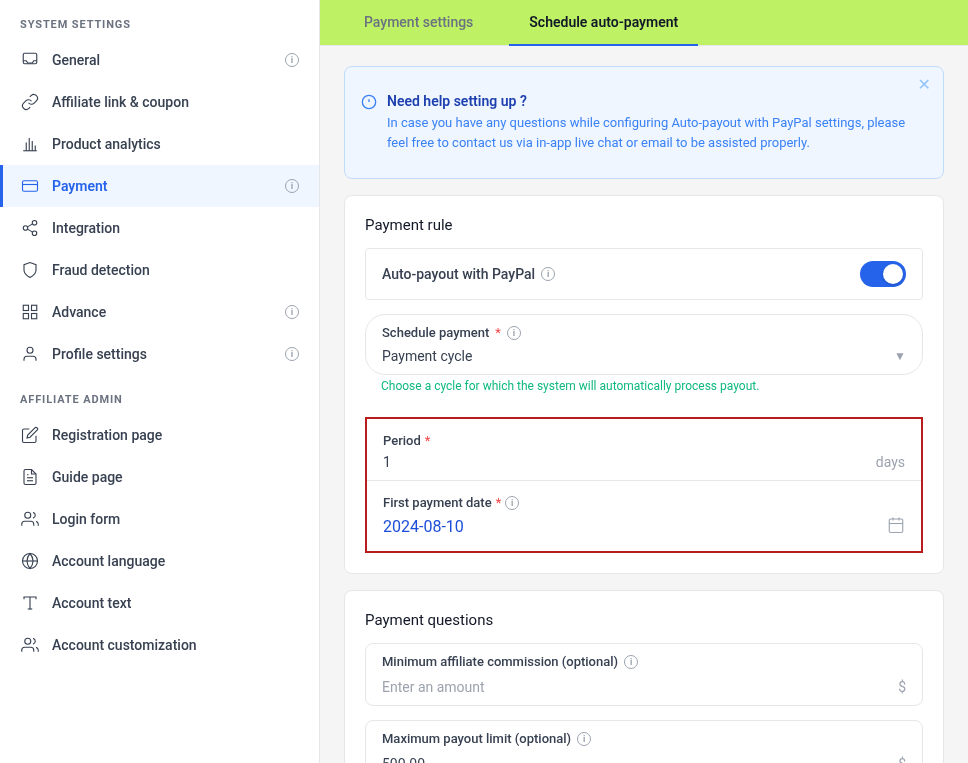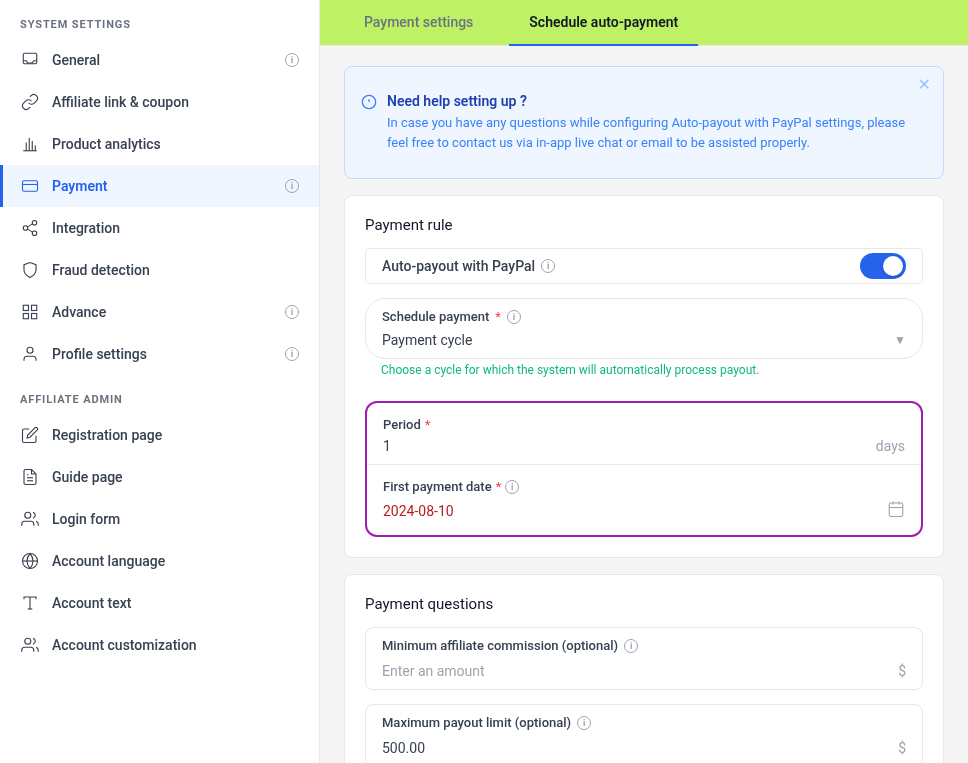--- a/index.html
+++ b/index.html
@@ -153,21 +153,21 @@
     .card-title {
       font-size: 15px;
       font-weight: 400;
       color: #111827;
     }
 
     
     .form-row {
       border: 1px solid #e5e7eb;
       border-radius: 4px;
-      padding: 4px 16px;
+      padding: 12px 16px;
       display: flex;
       align-items: center;
       justify-content: space-between;
       background: #fff;
     }
     .form-row-label {
       font-size: 14px;
       font-weight: 500;
       color: #374151;
       display: flex;
@@ -226,22 +226,22 @@
     }
     .select-caret { color: #9ca3af; font-size: 12px; }
     .select-hint {
       font-size: 12px;
       color: #10b981;
       padding: 0 16px 10px;
     }
 
     
     .period-card {
-      border: 2px solid #a21caf;
-      border-radius: 12px;
+      border: 2px solid #b91c1c;
+      border-radius: 0;
       overflow: hidden;
       background: #fff;
     }
     .period-top {
       padding: 14px 16px 10px;
       border-bottom: 1px solid #e5e7eb;
     }
     .period-label-row {
       display: flex;
       align-items: center;
@@ -269,22 +269,22 @@
     .period-bottom {
       padding: 14px 16px;
     }
     .date-value-row {
       display: flex;
       align-items: center;
       justify-content: space-between;
       margin-top: 6px;
     }
     .date-value {
-      font-size: 14px;
-      color: #b91c1c;
+      font-size: 16px;
+      color: #1d4ed8;
     }
     .calendar-icon {
       color: #9ca3af;
     }
     .calendar-icon svg { width: 18px; height: 18px; }
 
     
     .info-icon {
       width: 14px;
       height: 14px;

